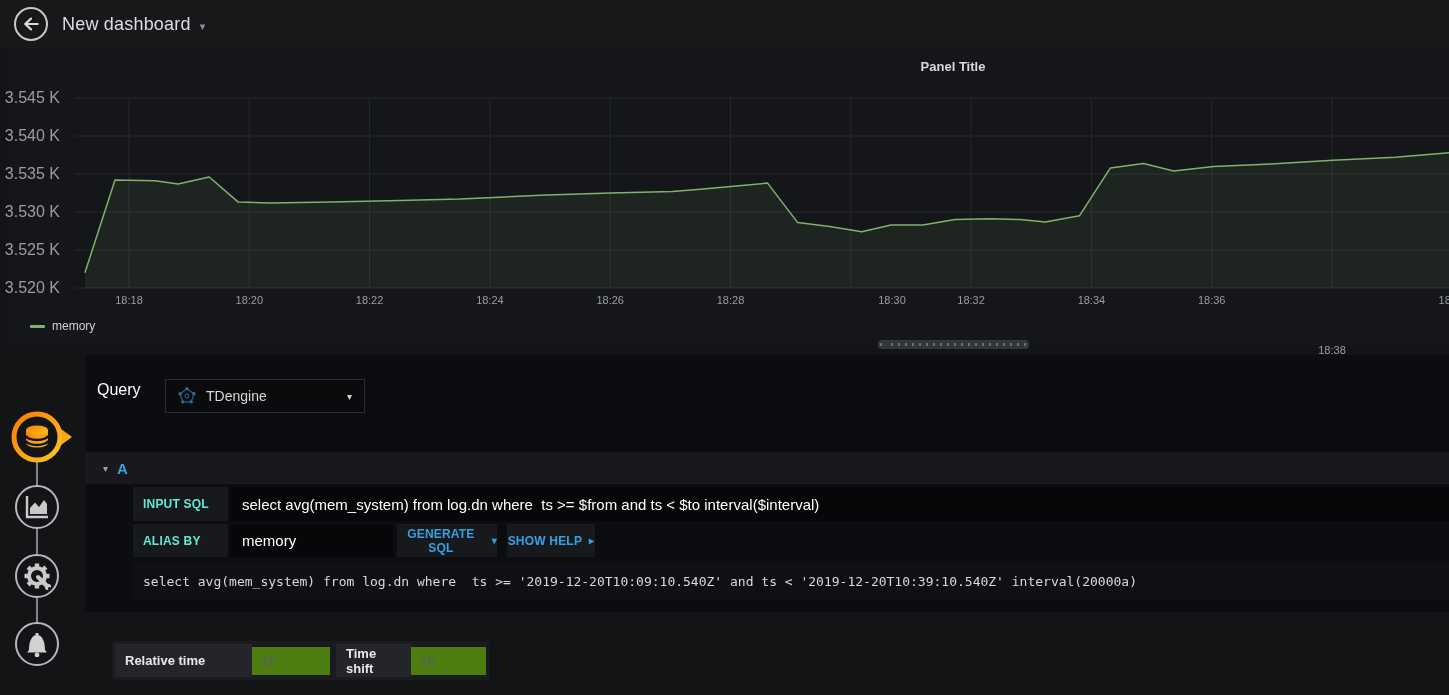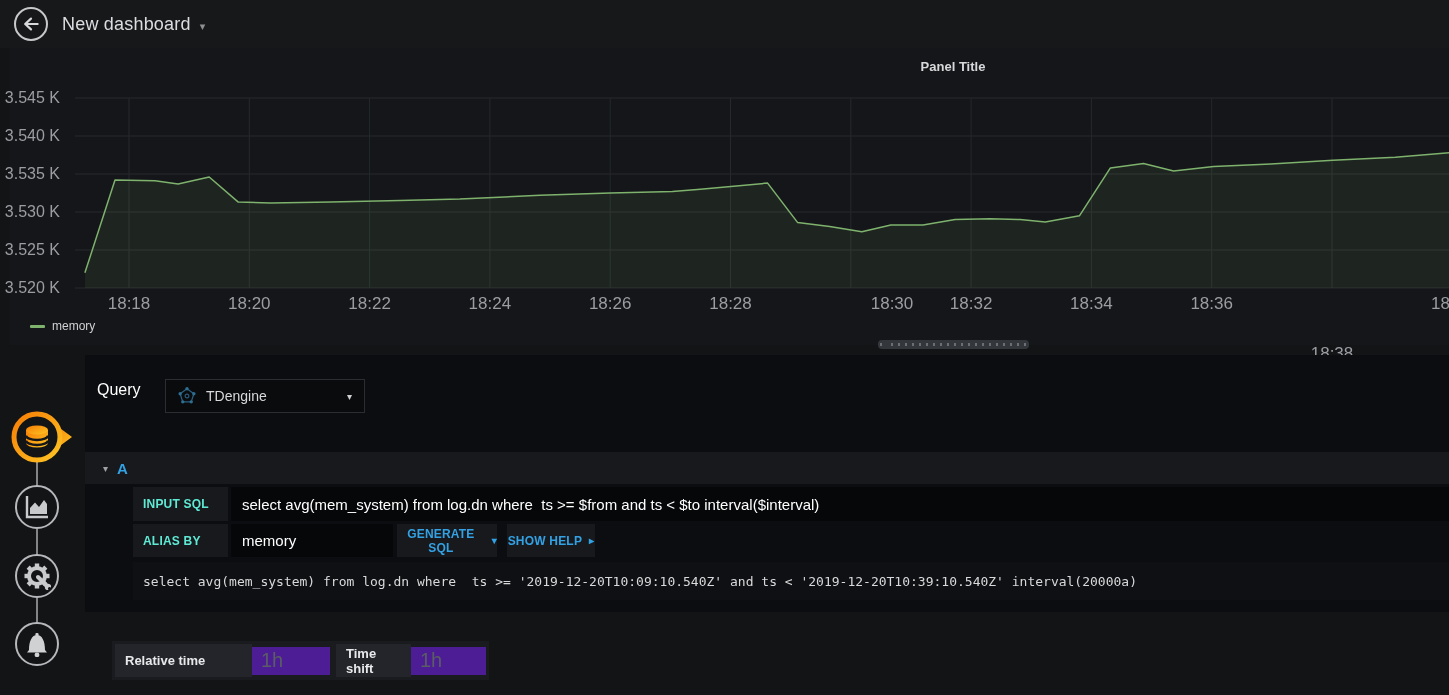--- a/index.html
+++ b/index.html
@@ -15,21 +15,21 @@
   .dash-title { color:#dcdde0; font-size:18px; font-weight:500; letter-spacing:.2px; }
   .nav-caret { color:#8e8f93; font-size:11px; margin-left:9px; padding-top:4px; }
 
   
   .panel-bg { position:absolute; left:10px; top:48px; width:1439px; height:297px; background:#141619; }
   .panel-title { position:absolute; left:953px; top:59px; transform:translateX(-50%);
     color:#d8d9da; font-size:13px; font-weight:700; cursor:pointer; }
   .chart-area { position:absolute; left:0; top:48px; width:1449px; height:297px; }
   #chart-svg { position:absolute; left:0; top:0; }
   .ylab { position:absolute; width:60px; text-align:right; color:#9b9da2; font-size:16px; transform:translateY(-50%); }
-  .xlab { position:absolute; width:60px; text-align:center; color:#9b9da2; font-size:17px; }
+  .xlab { position:absolute; width:60px; text-align:center; color:#9b9da2; font-size:11px; }
   .legend { position:absolute; left:30px; top:271px; display:flex; align-items:center; }
   .legend-dash { width:15px; height:3px; background:#7eb26d; border-radius:1px; margin-right:7px; cursor:pointer; }
   .legend-label { color:#d0d1d3; font-size:12px; cursor:pointer; }
 
   .drag-handle { position:absolute; left:878px; top:340px; width:151px; height:9px; border-radius:4px;
     background:#33363b; cursor:row-resize;
     background-image:repeating-linear-gradient(90deg, transparent 0 5px, #6b6e74 5px 7px);
     background-size:auto 3px; background-repeat:repeat-x; background-position:8px center; }
 
   
@@ -76,22 +76,22 @@
     color:#d8d9da; font-size:13px; font-family:"DejaVu Sans Mono", monospace; white-space:pre;text-align:right; }
 
   
   .time-group { position:absolute; top:641px; height:39px; background:#191b1f; display:flex; align-items:center; padding:3px;justify-content:flex-end; }
   .tg1 { left:112px; }
   .tg2 { left:333px; }
   .time-label { height:33px; background:#23252a; display:flex; align-items:center; padding:0 10px;
     color:#e8e9ea; font-size:13px; font-weight:700; }
   .tl1 { width:137px; }
   .tl2 { width:75px; }
-  .time-input { height:28px; background:#4c1d95; border:none; outline:none; color:#d8d9da;
-    font-size:20px; padding:0 9px; font-family:"Liberation Sans", sans-serif; }
+  .time-input { height:28px; background:#4d7c0f; border:none; outline:none; color:#d8d9da;
+    font-size:14px; padding:0 9px; font-family:"Liberation Sans", sans-serif; }
   .ti1 { width:78px; }
   .ti2 { width:75px; }
   .time-input::placeholder { color:#5a5d64; opacity:1; }
   .sql-input::placeholder, .alias-input::placeholder { color:#5a5d64; opacity:1; }
 </style>
 </head>
 <body>
 
 <div class="screen">
 

